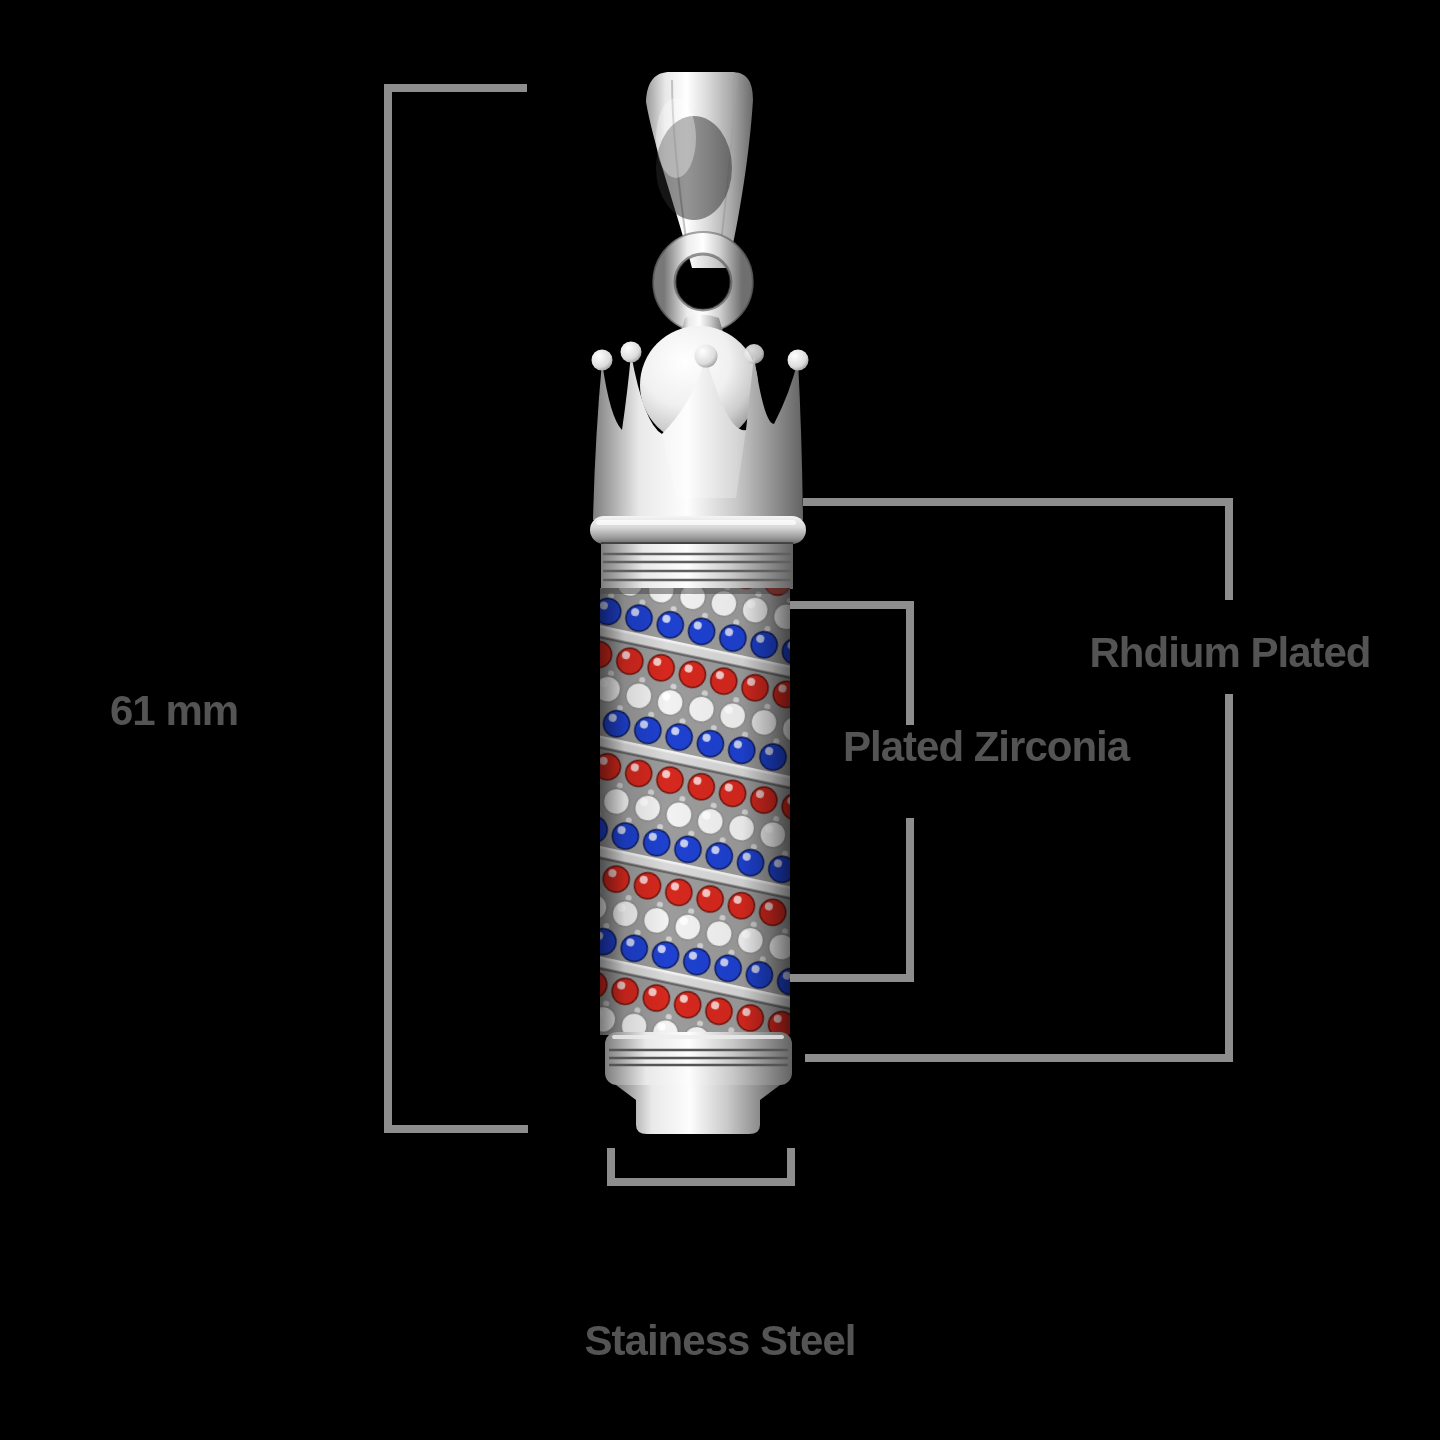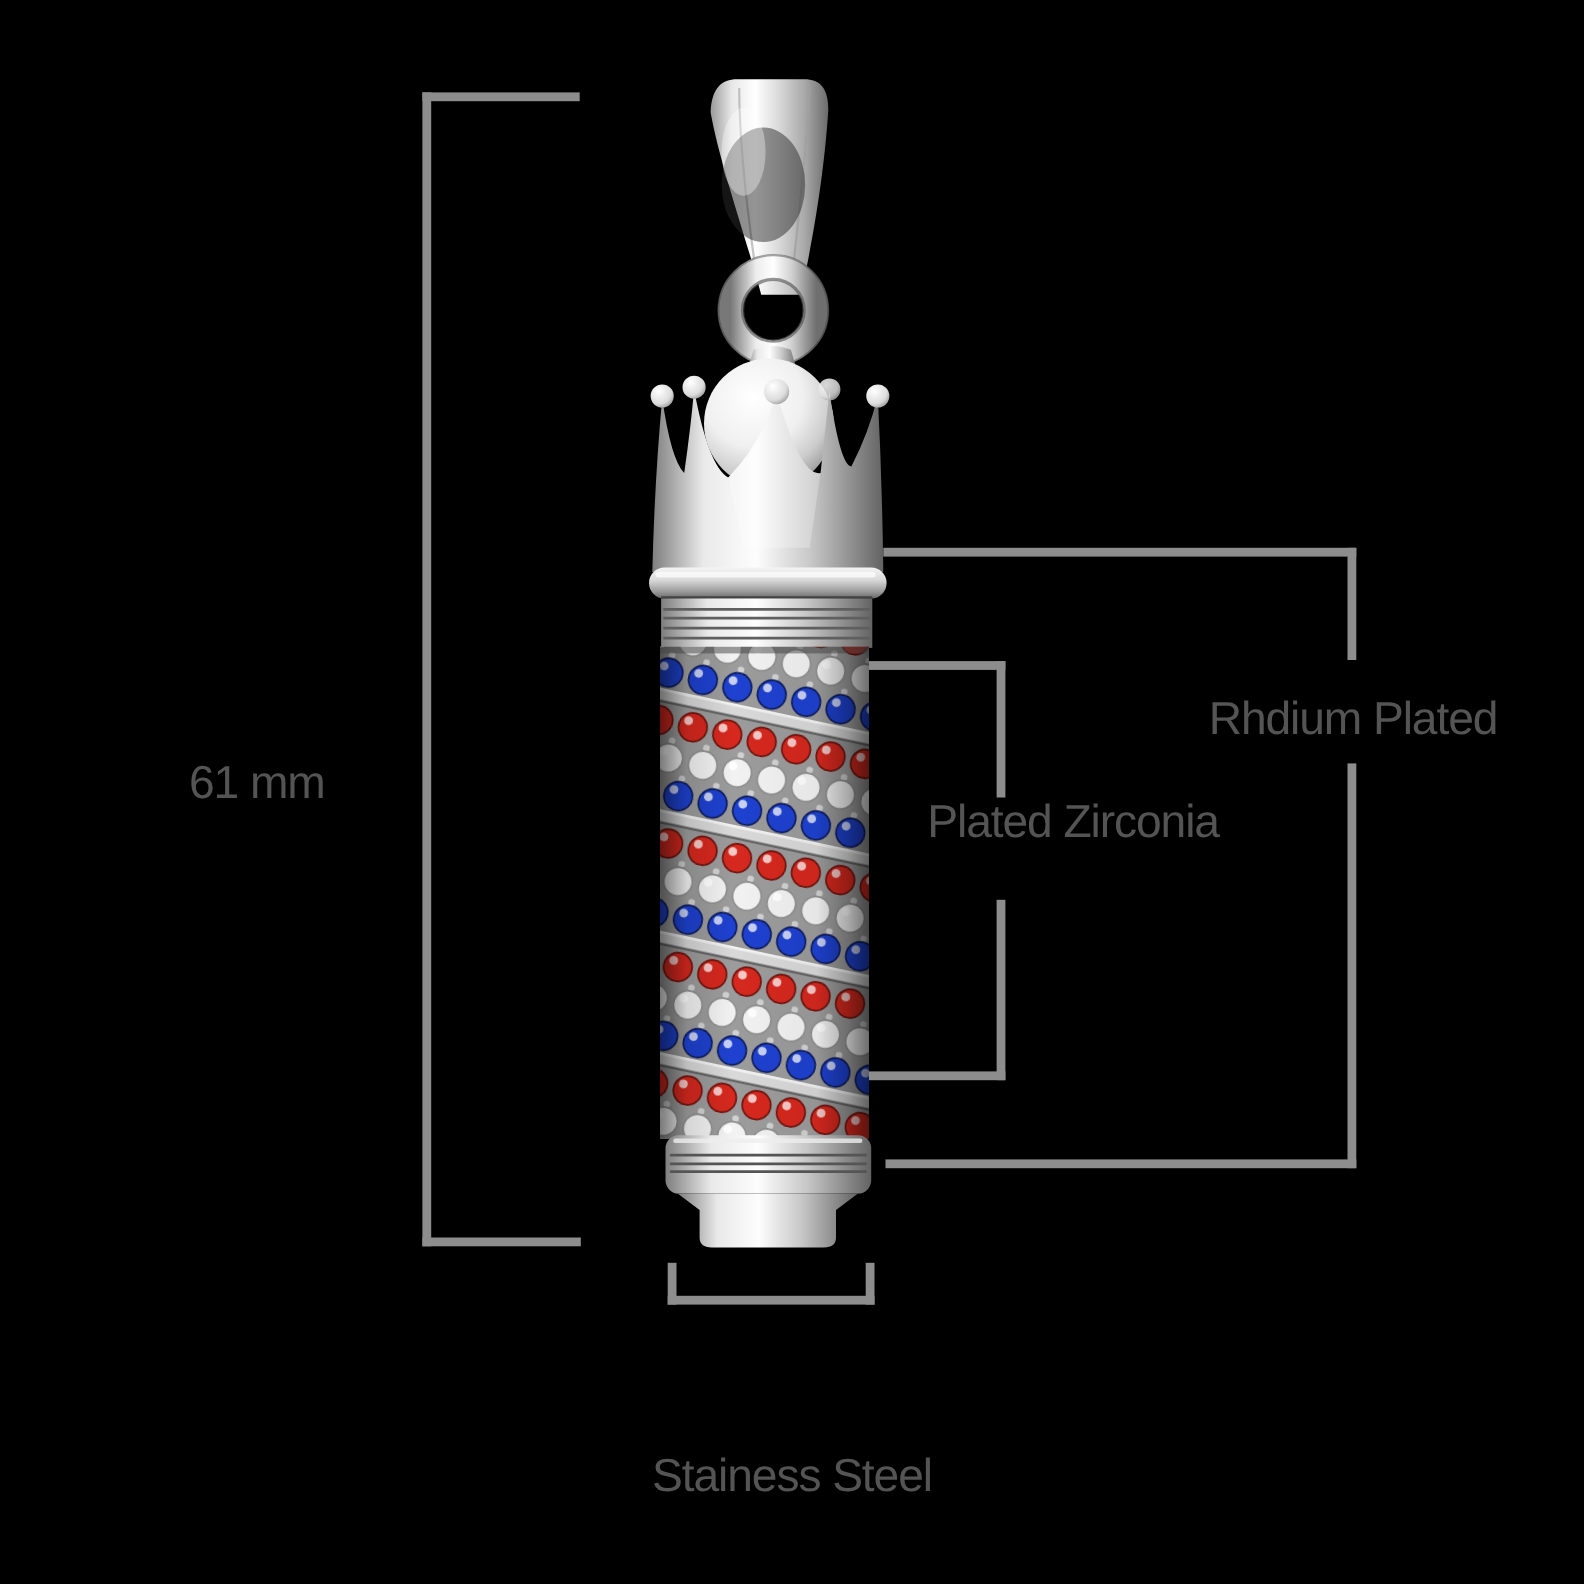--- a/index.html
+++ b/index.html
@@ -6,35 +6,35 @@
   #stage{
     position:relative;
     width:1440px;height:1440px;
     background:var(--bg-color,#000);
     overflow:hidden;
     font-family:"Liberation Sans",sans-serif;
   }
   .line{position:absolute;background:var(--line-color,#8d8d8d);}
   .label{
     position:absolute;
-    font-weight:normal;
+    font-weight:bold;
     font-size:42px;
     line-height:49px;
     letter-spacing:-1px;
     color:var(--label-color,#545454);
     white-space:nowrap;
   }
   .u-bracket{
     position:absolute;
     box-sizing:border-box;
     border-left:8px solid var(--line-color,#8d8d8d);
     border-right:8px solid var(--line-color,#8d8d8d);
     border-bottom:8px solid var(--line-color,#8d8d8d);
   }
-  .ta-r{text-align:center;} .ta-c{text-align:center;}
+  .ta-r{text-align:left;} .ta-c{text-align:center;}
   svg .cz-red{fill:var(--crystal-red,#d6281e);}
   svg .cz-blue{fill:var(--crystal-blue,#1e41d0);}
   svg .cz-clear{fill:var(--crystal-clear,#f2f2f2);}
 </style>
 </head>
 <body>
 
 <div id="stage">
 
   <div>

